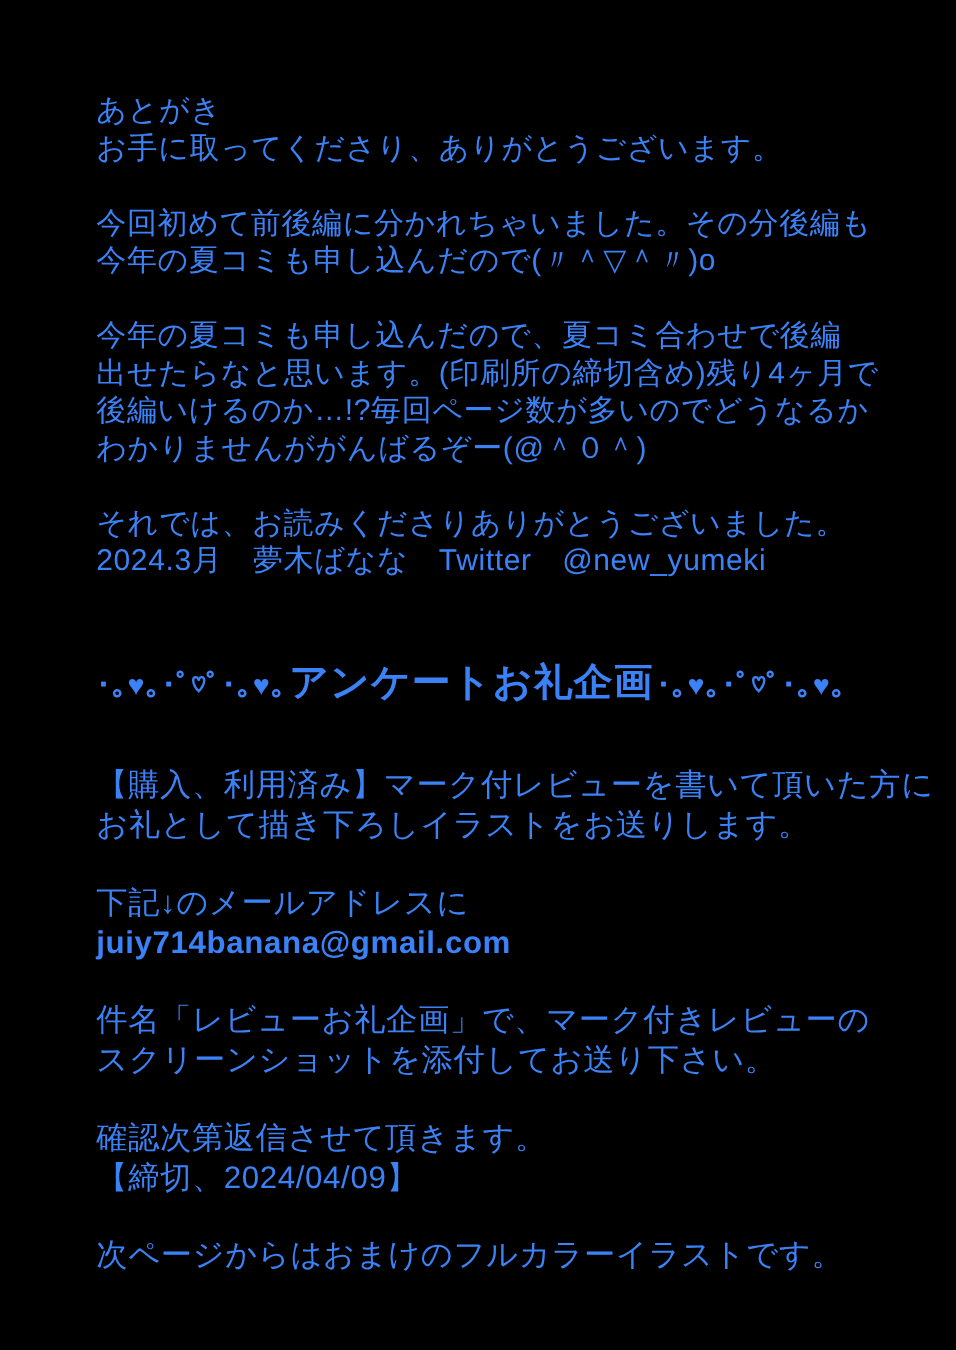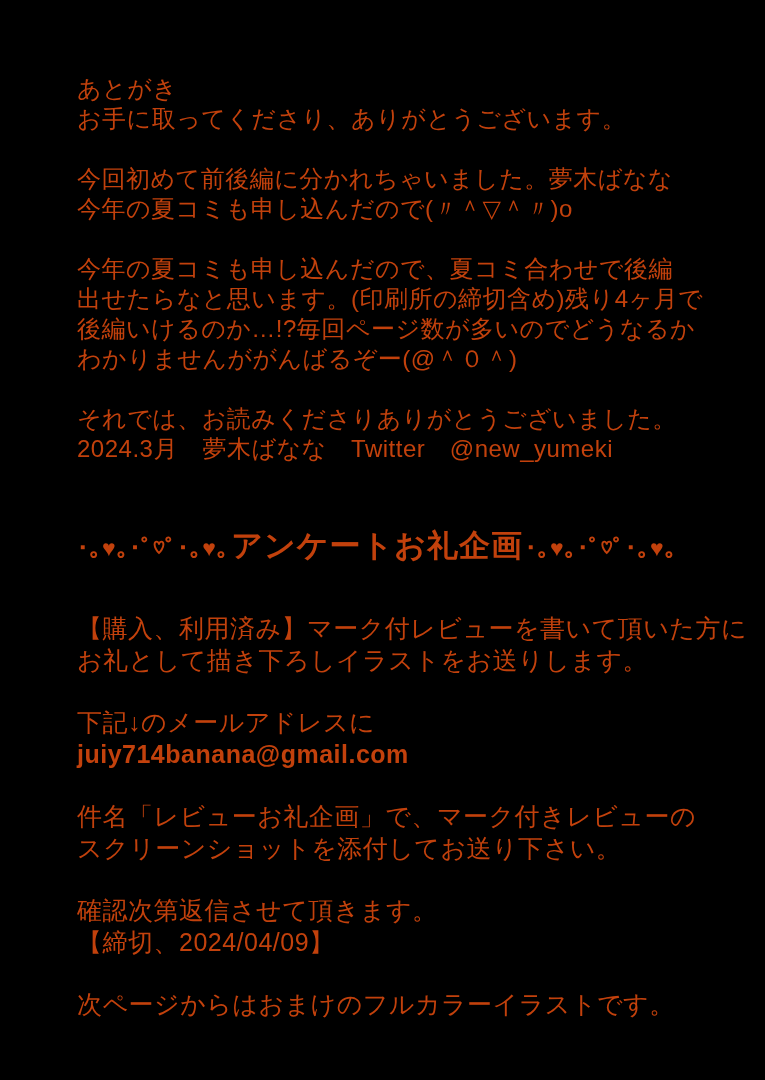--- a/index.html
+++ b/index.html
@@ -5,21 +5,21 @@
   html, body {
     margin: 0;
     padding: 0;
     background: #000;
   }
   .page {
     position: relative;
     width: 765px;
     height: 1080px;
     background: #000000;
-    color: #c2410c;
+    color: #3b82f6;
     font-family: "Liberation Sans", "DejaVu Sans", sans-serif;
     overflow: hidden;
   }
   .content {
     padding: 74px 34px 0 77px;
   }
   .para {
     font-size: 24px;
     line-height: 30px;
     margin: 0 0 30px 0;
@@ -63,21 +63,21 @@
 
 <div class="page">
   <div class="content">
 
     <div class="para">
       <div class="line">あとがき</div>
       <div class="line">お手に取ってくださり、ありがとうございます。</div>
     </div>
 
     <div class="para">
-      <div class="line">今回初めて前後編に分かれちゃいました。夢木ばなな</div>
+      <div class="line">今回初めて前後編に分かれちゃいました。その分後編も</div>
       <div class="line">今年の夏コミも申し込んだので(〃＾▽＾〃)o</div>
     </div>
 
     <div class="para">
       <div class="line">今年の夏コミも申し込んだので、夏コミ合わせで後編</div>
       <div class="line">出せたらなと思います。(印刷所の締切含め)残り4ヶ月で</div>
       <div class="line">後編いけるのか…!?毎回ページ数が多いのでどうなるか</div>
       <div class="line">わかりませんががんばるぞー(@＾０＾)</div>
     </div>
 

